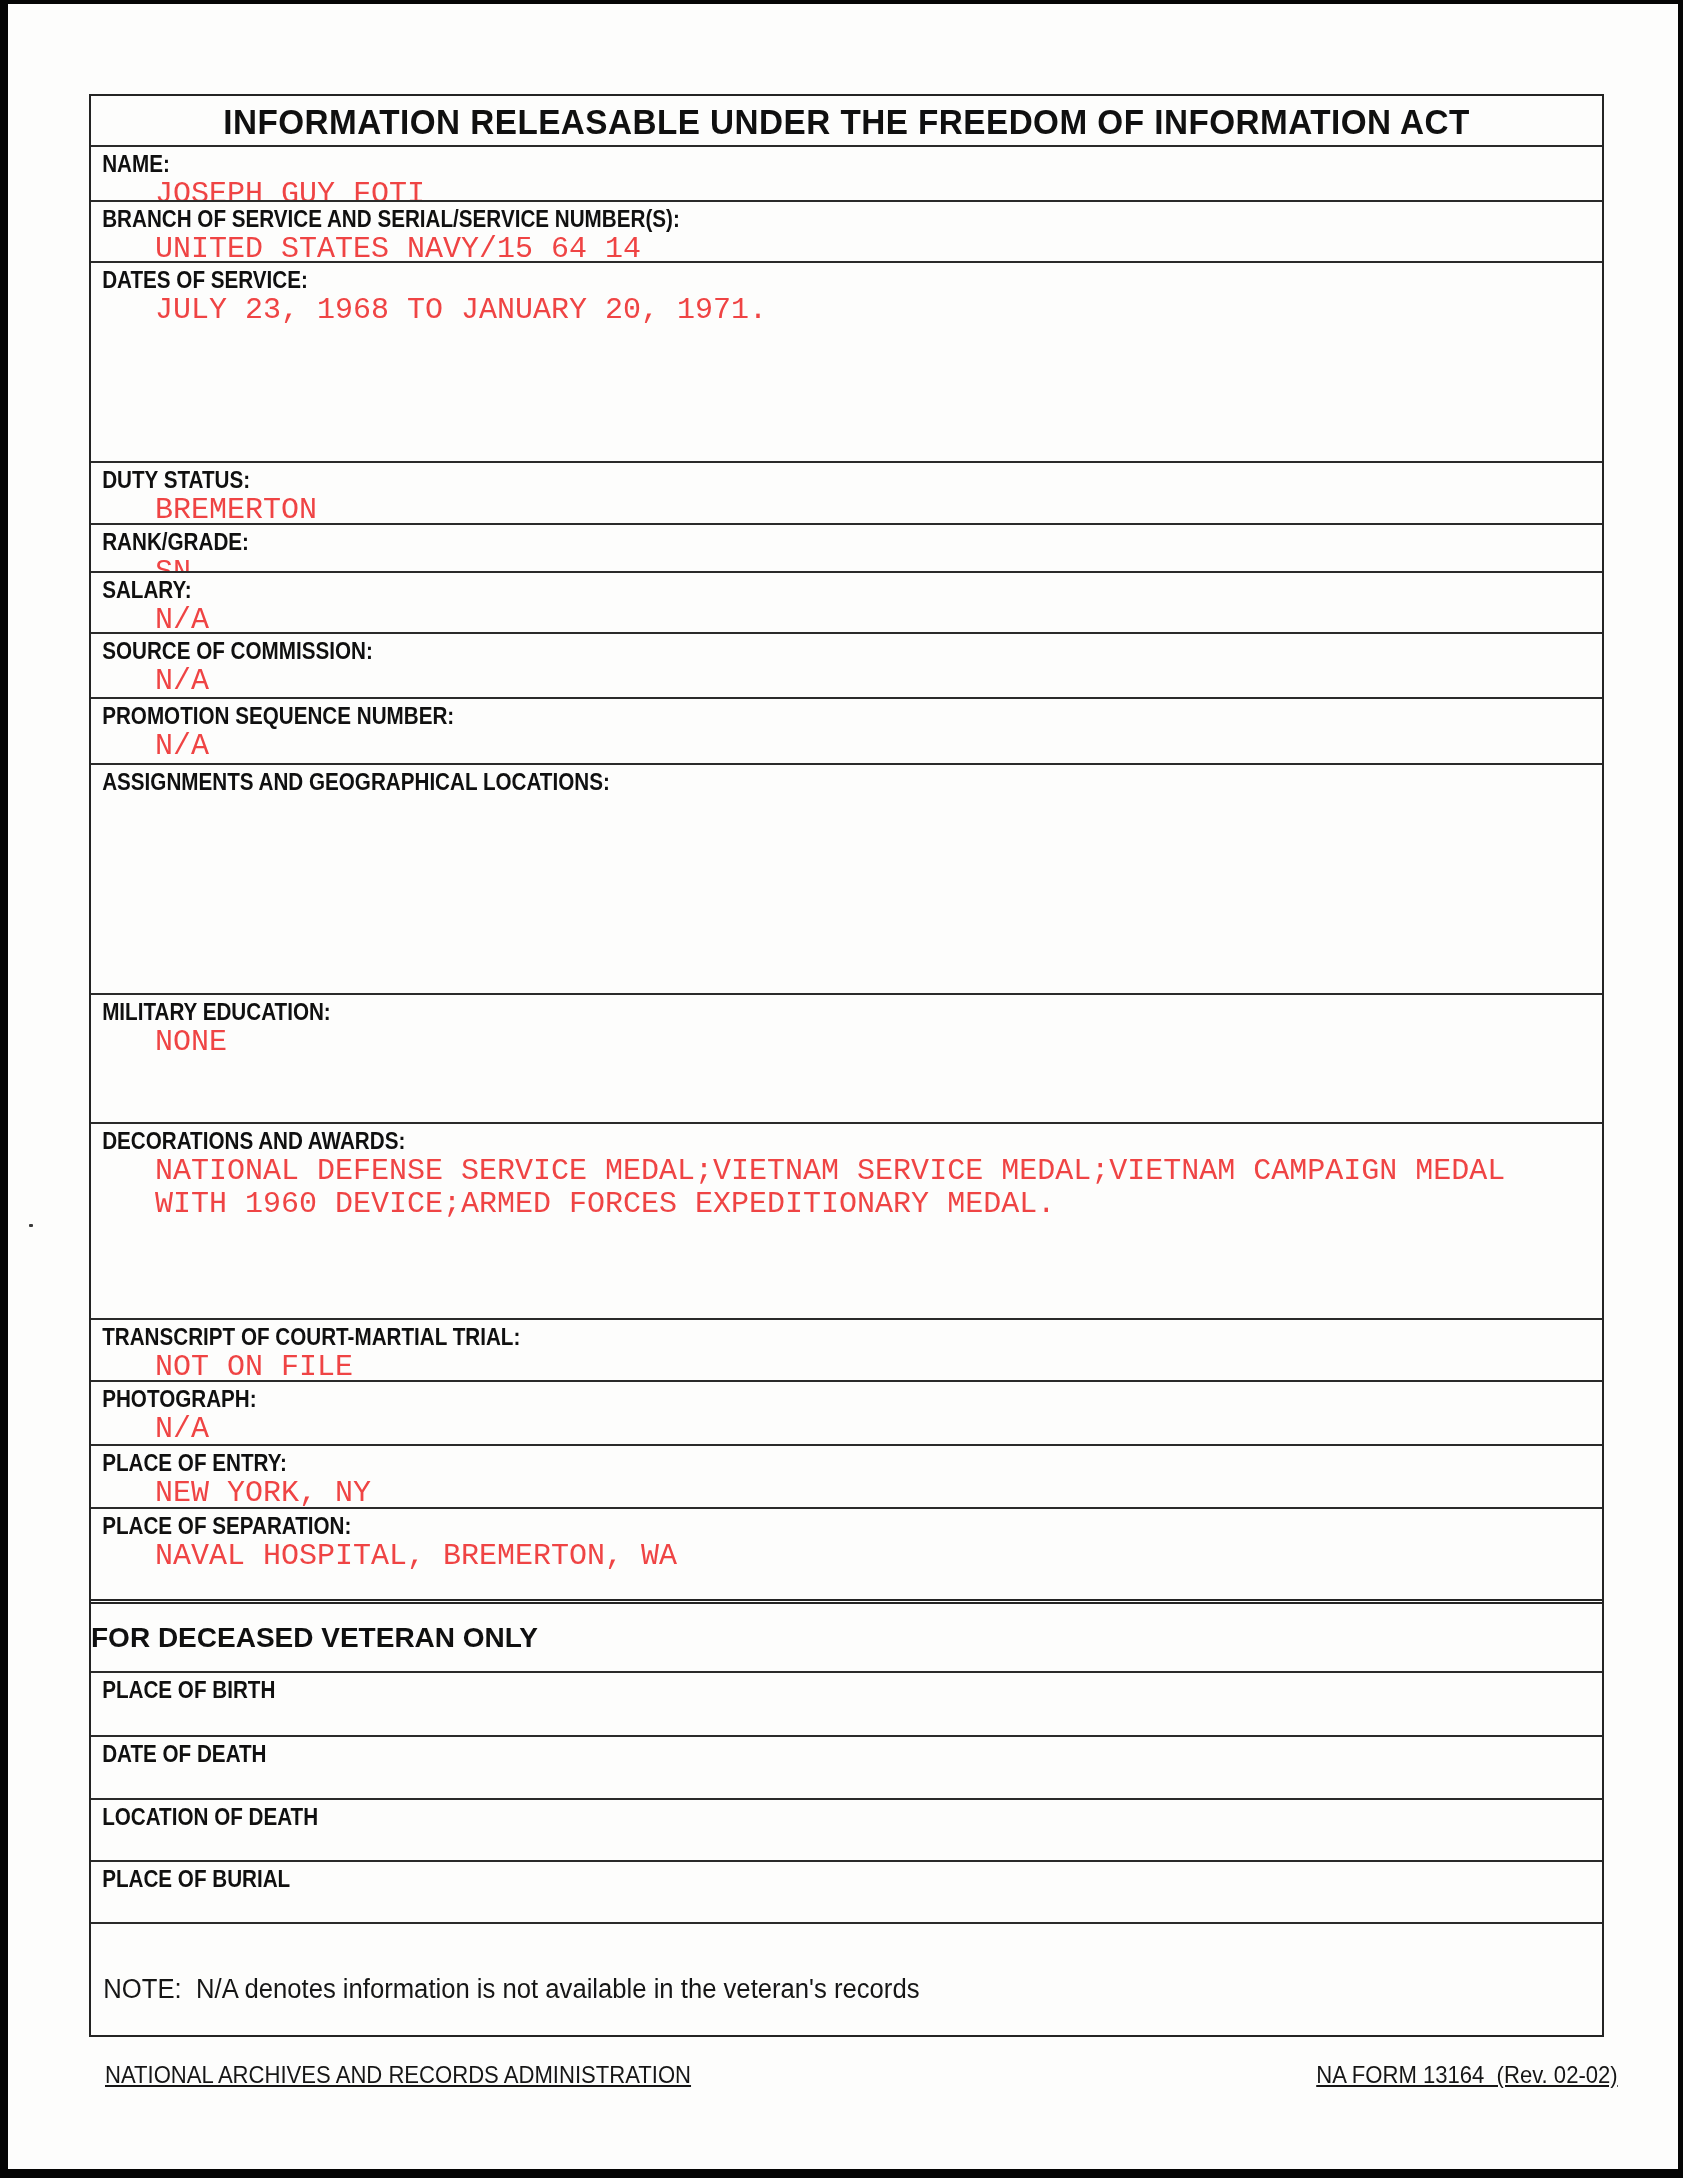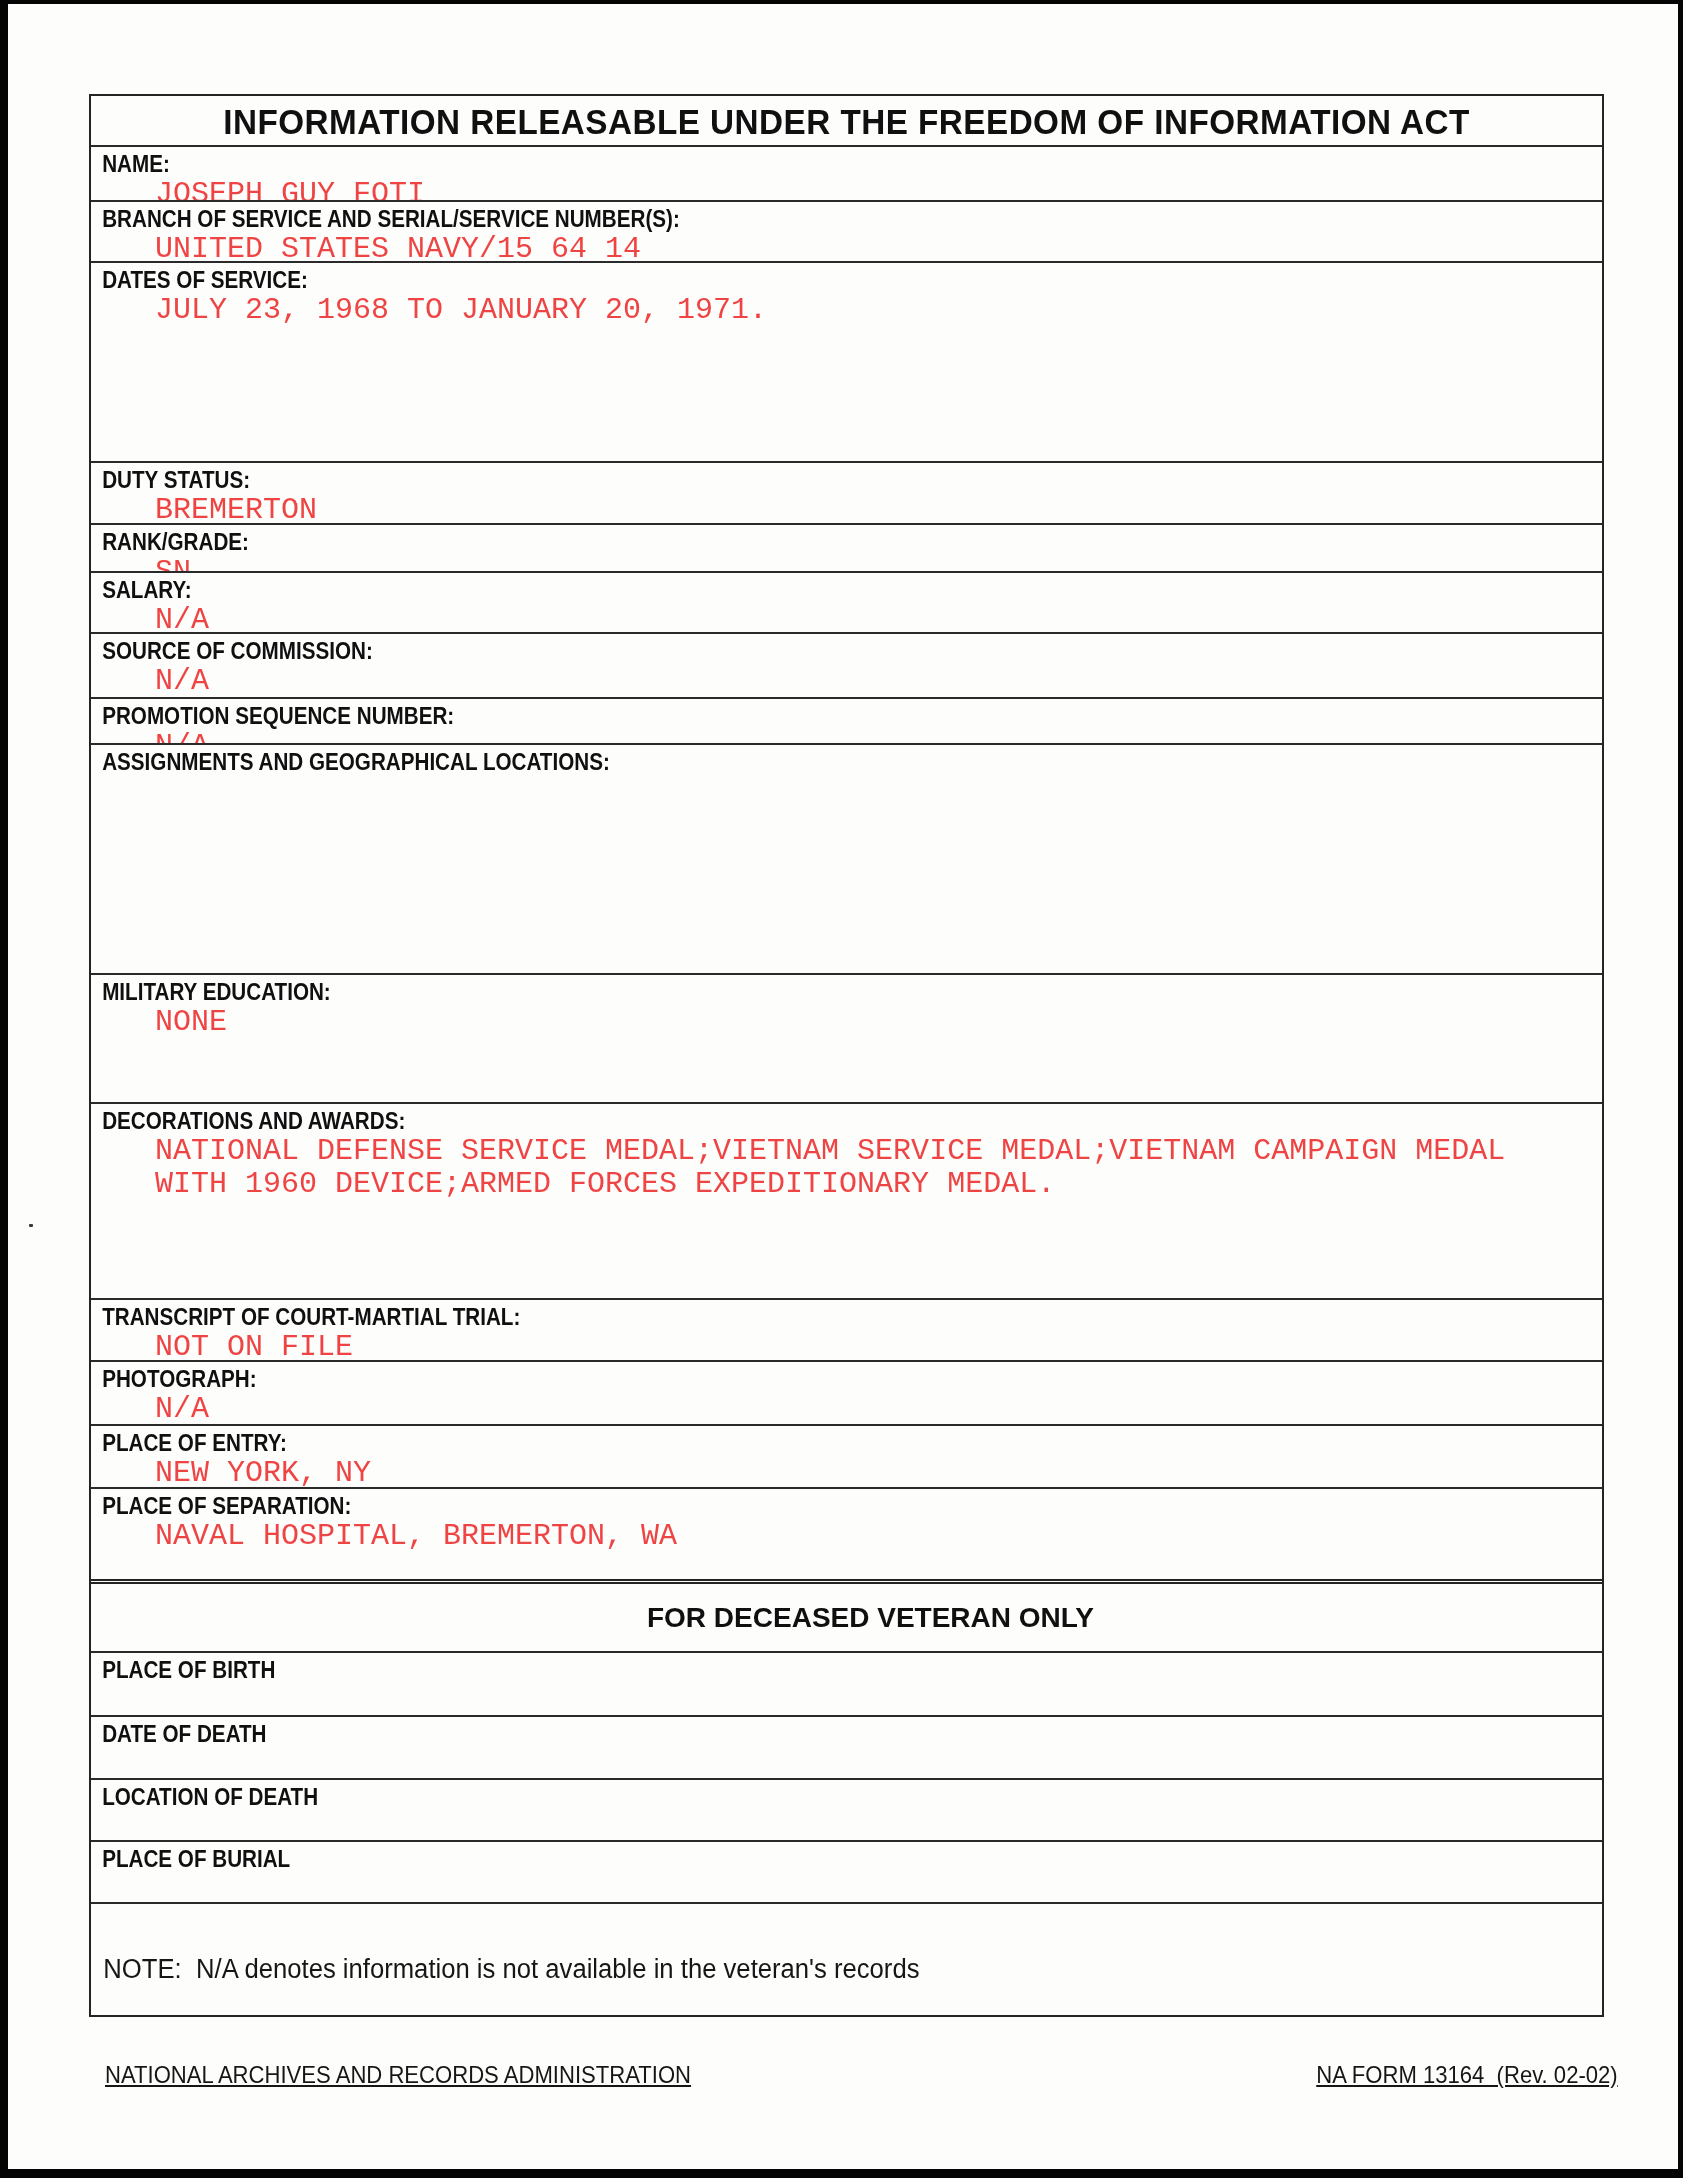--- a/index.html
+++ b/index.html
@@ -10,22 +10,22 @@
         box-sizing:border-box;background:#fdfdfc;}
   .row{box-sizing:border-box;border-bottom:2px solid #2a2a2a;overflow:hidden;}
   .row.noline{border-bottom:none;}
   .title-row{display:flex;align-items:flex-end;justify-content:center;}
   .ftitle{width:100%;text-align:center;font-weight:bold;font-size:35px;line-height:46px;
           letter-spacing:0.5px;transform:scaleX(.95);transform-origin:50% 50%;color:#101010;}
   .flabel{padding:3px 0 0 13px;font-weight:bold;font-size:24px;line-height:27px;
           letter-spacing:0;transform:scaleX(.86);transform-origin:0 50%;white-space:nowrap;color:#101010;}
   .fvalue{padding-left:64px;margin-top:2px;font-family:"Liberation Mono",monospace;
           font-size:30px;line-height:31px;white-space:pre;color:#ef4444;}
-  .deceased-hdr{display:flex;align-items:center;justify-content:center;
-                border-top:5px double #242424;padding-left:48px;}
+  .deceased-hdr{display:flex;align-items:center;
+                border-top:5px double #242424;}
   .deceased-hdr .dtext{font-weight:bold;font-size:28px;color:#101010;}
   .note-row{padding-top:50px;}
   .note-text{padding-left:13px;font-size:27px;color:#161616;white-space:pre;
              transform:scaleX(.95);transform-origin:0 50%;}
   .footer{position:absolute;left:97px;top:2057px;width:1513px;display:flex;
           justify-content:space-between;font-size:24px;color:#161616;text-decoration:underline;}
   .footer .fl{transform:scaleX(.92);transform-origin:0 50%;white-space:pre;}
   .footer .fr{transform:scaleX(.92);transform-origin:100% 50%;white-space:pre;}
   .speck{position:absolute;left:21px;top:1220px;width:4px;height:3px;background:#3a3a3a;border-radius:1px;}
 </style>
@@ -70,21 +70,21 @@
       <div class="row" style="height:61px">
         <div class="flabel">SALARY:</div>
         <div class="fvalue">N/A</div>
       </div>
 
       <div class="row" style="height:65px">
         <div class="flabel">SOURCE OF COMMISSION:</div>
         <div class="fvalue">N/A</div>
       </div>
 
-      <div class="row" style="height:46px">
+      <div class="row" style="height:66px">
         <div class="flabel">PROMOTION SEQUENCE NUMBER:</div>
         <div class="fvalue">N/A</div>
       </div>
 
       <div class="row" style="height:230px">
         <div class="flabel">ASSIGNMENTS AND GEOGRAPHICAL LOCATIONS:</div>
       </div>
 
       <div class="row" style="height:129px">
         <div class="flabel">MILITARY EDUCATION:</div>

